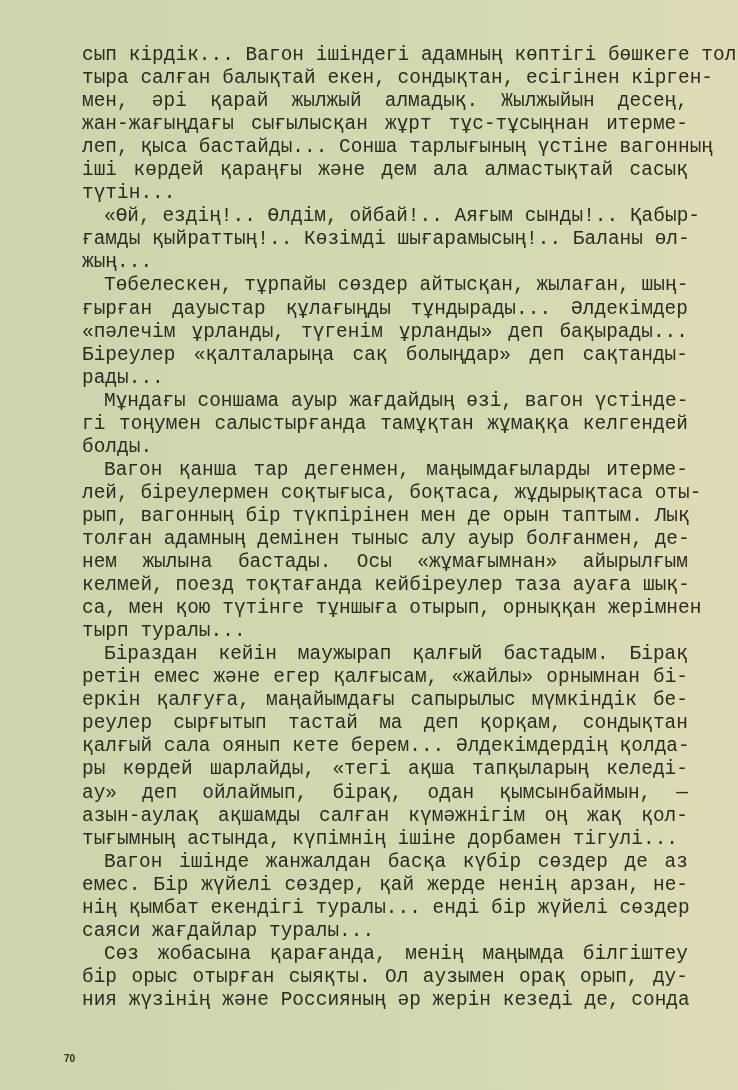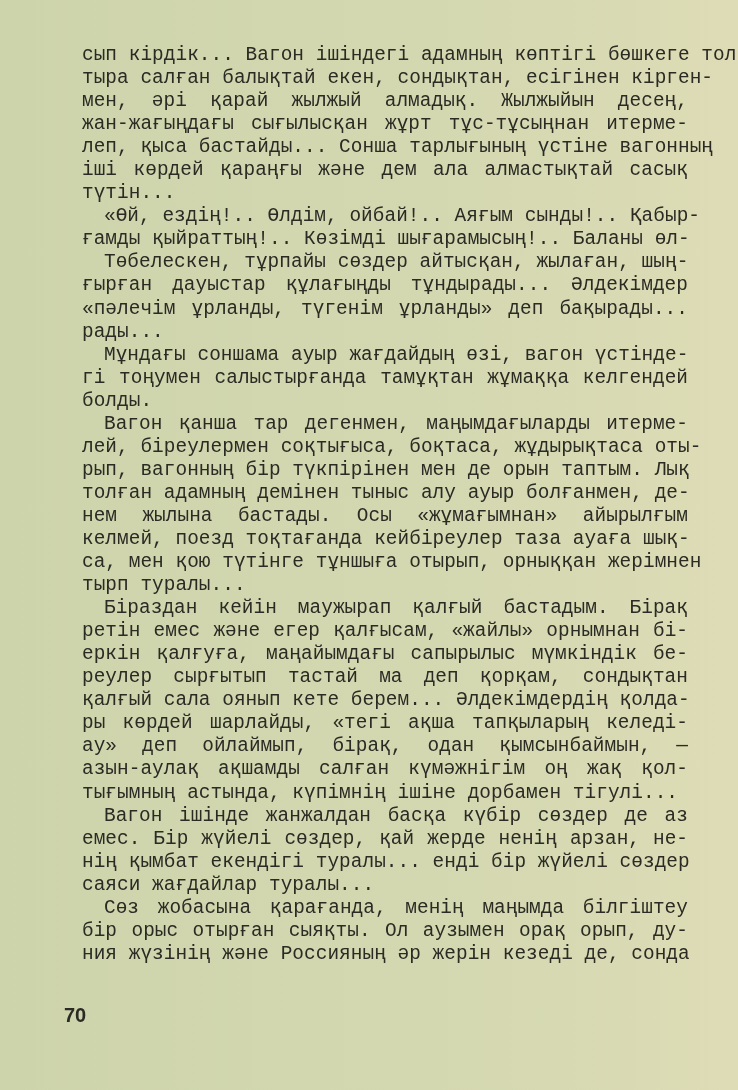--- a/index.html
+++ b/index.html
@@ -16,41 +16,43 @@
     letter-spacing:0.05px;
   }
   .line {
     display:block; white-space:nowrap;
     text-align:justify; text-align-last:justify;
     height:23.05px;
   }
   .line.last { text-align-last:left; }
   .line.indent { padding-left:22px; }
   .page-number {
-    position:absolute; left:64px; top:1004px;
+    position:absolute; left:64px; top:1053px;
     font-family:"Liberation Sans", "DejaVu Sans", sans-serif;
-    font-size:20px; font-weight:bold; color:#2b2b24;
+    font-size:10px; font-weight:bold; color:#2b2b24;
   }
 </style>
 </head>
 <body>
 
 <div class="page" id="page-body">
     <span class="line">сып кірдік... Вагон ішіндегі адамның көптігі бөшкеге тол-</span>
     <span class="line">тыра салған балықтай екен, сондықтан, есігінен кірген-</span>
     <span class="line">мен, әрі қарай жылжый алмадық. Жылжыйын десең,</span>
     <span class="line">жан-жағыңдағы сығылысқан жұрт тұс-тұсыңнан итерме-</span>
     <span class="line">леп, қыса бастайды... Сонша тарлығының үстіне вагонның</span>
     <span class="line">іші көрдей қараңғы және дем ала алмастықтай сасық</span>
     <span class="line last">түтін...</span>
     <span class="line indent">«Өй, ездің!.. Өлдім, ойбай!.. Аяғым сынды!.. Қабыр-</span>
     <span class="line">ғамды қыйраттың!.. Көзімді шығарамысың!.. Баланы өл-</span>
+    <span class="line last">жың...</span>
     <span class="line indent">Төбелескен, тұрпайы сөздер айтысқан, жылаған, шың-</span>
     <span class="line">ғырған дауыстар құлағыңды тұндырады... Әлдекімдер</span>
     <span class="line">«пәлечім ұрланды, түгенім ұрланды» деп бақырады...</span>
+    <span class="line">Біреулер «қалталарыңа сақ болыңдар» деп сақтанды-</span>
     <span class="line last">рады...</span>
     <span class="line indent">Мұндағы соншама ауыр жағдайдың өзі, вагон үстінде-</span>
     <span class="line">гі тоңумен салыстырғанда тамұқтан жұмаққа келгендей</span>
     <span class="line last">болды.</span>
     <span class="line indent">Вагон қанша тар дегенмен, маңымдағыларды итерме-</span>
     <span class="line">лей, біреулермен соқтығыса, боқтаса, жұдырықтаса оты-</span>
     <span class="line">рып, вагонның бір түкпірінен мен де орын таптым. Лық</span>
     <span class="line">толған адамның демінен тыныс алу ауыр болғанмен, де-</span>
     <span class="line">нем жылына бастады. Осы «жұмағымнан» айырылғым</span>
     <span class="line">келмей, поезд тоқтағанда кейбіреулер таза ауаға шық-</span>

